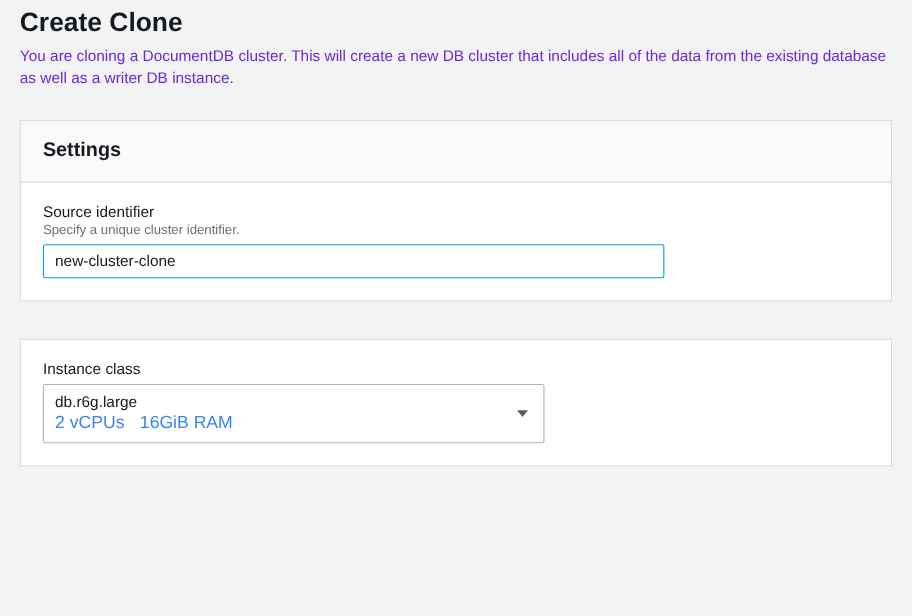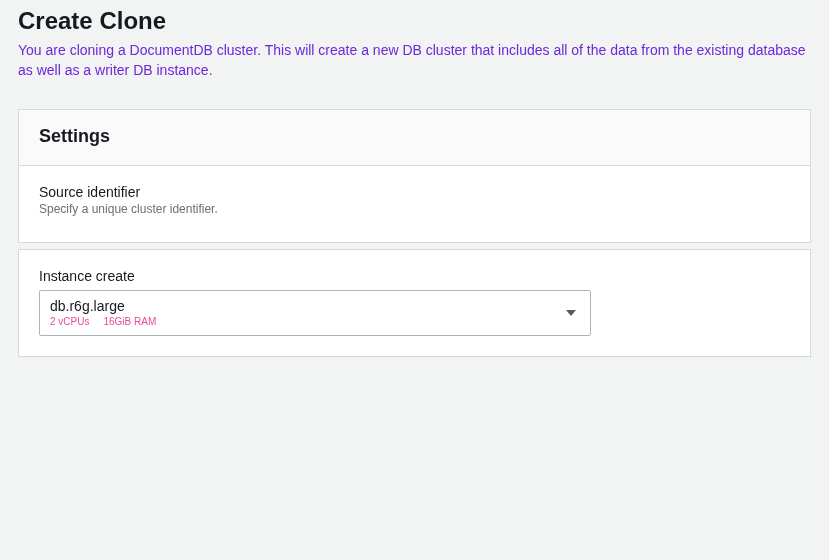--- a/index.html
+++ b/index.html
@@ -20,21 +20,21 @@
     }
     .page-subtitle {
       font-size: 14px;
       line-height: 1.45;
       color: #6d28d9;
       margin-bottom: 28px;
     }
     .panel {
       border: 1px solid #d5dbdb;
       background: #fff;
-      margin-bottom: 6px;
+      margin-bottom: 34px;
     }
     .panel-header {
       background: #fafafa;
       border-bottom: 1px solid #d5dbdb;
       padding: 16px 20px 18px 20px;
     }
     .panel-header h2 {
       font-size: 18px;
       font-weight: 700;
       color: #16191f;
@@ -68,42 +68,42 @@
       padding: 6px 10px 7px 10px;
       font-size: 14px;
       border: 1px solid #00a1c9;
       border-radius: 2px;
       color: #16191f;
       font-family: inherit;
       outline: none;
     }
     .select-wrap {
       position: relative;
-      width: 552px;
+      width: 456px;
       max-width: 100%;
     }
     .select-trigger {
       display: flex;
       align-items: center;
       justify-content: space-between;
       width: 100%;
       border: 1px solid #aab7b8;
       border-radius: 2px;
       padding: 6px 10px 6px 10px;
       background: #fff;
       cursor: pointer;
     }
     .select-main {
       font-size: 14px;
       color: #16191f;
       line-height: 1.35;
     }
     .select-sub {
-      font-size: 10px;
-      color: #ec4899;
+      font-size: 16px;
+      color: #3b82f6;
       line-height: 1.35;
     }
     .select-sub .sep { display: inline-block; width: 14px; }
     .caret {
       width: 0; height: 0;
       border-left: 5px solid transparent;
       border-right: 5px solid transparent;
       border-top: 6px solid #545b64;
       margin-right: 4px;
       align-self: center;
@@ -118,30 +118,31 @@
 <div class="panel">
   <div class="panel-header">
     <h2>Settings</h2>
   </div>
   <div class="panel-body">
 
 
     <div class="field-group">
       <div class="field-label">Source identifier</div>
       <div class="field-hint">Specify a unique cluster identifier.</div>
+      <input type="text" class="text-input" value="new-cluster-clone" style="">
     </div>
 
   </div>
 </div>
 
 <div class="panel">
   <div class="panel-body">
 
     <div class="field-group">
-      <div class="field-label" style="margin-bottom:6px;">Instance create</div>
+      <div class="field-label" style="margin-bottom:6px;">Instance class</div>
 
       <div class="select-wrap">
         <div class="select-trigger">
           <div>
             <div class="select-main">db.r6g.large</div>
             <div class="select-sub">
               <span>2 vCPUs</span><span class="sep"></span><span>16GiB RAM</span>
             </div>
           </div>
           <span class="caret"></span>

